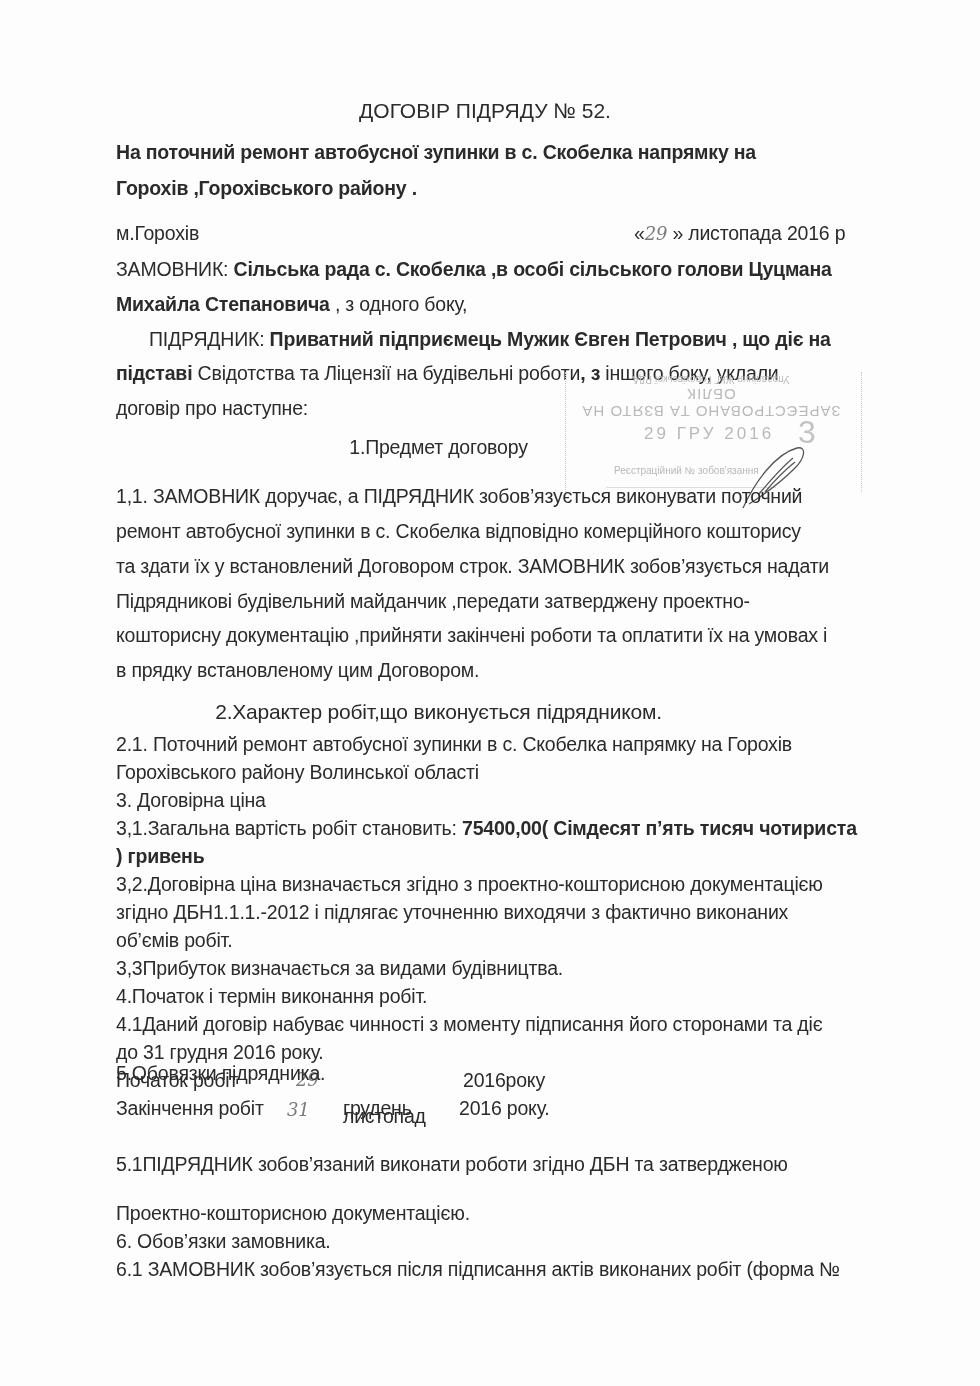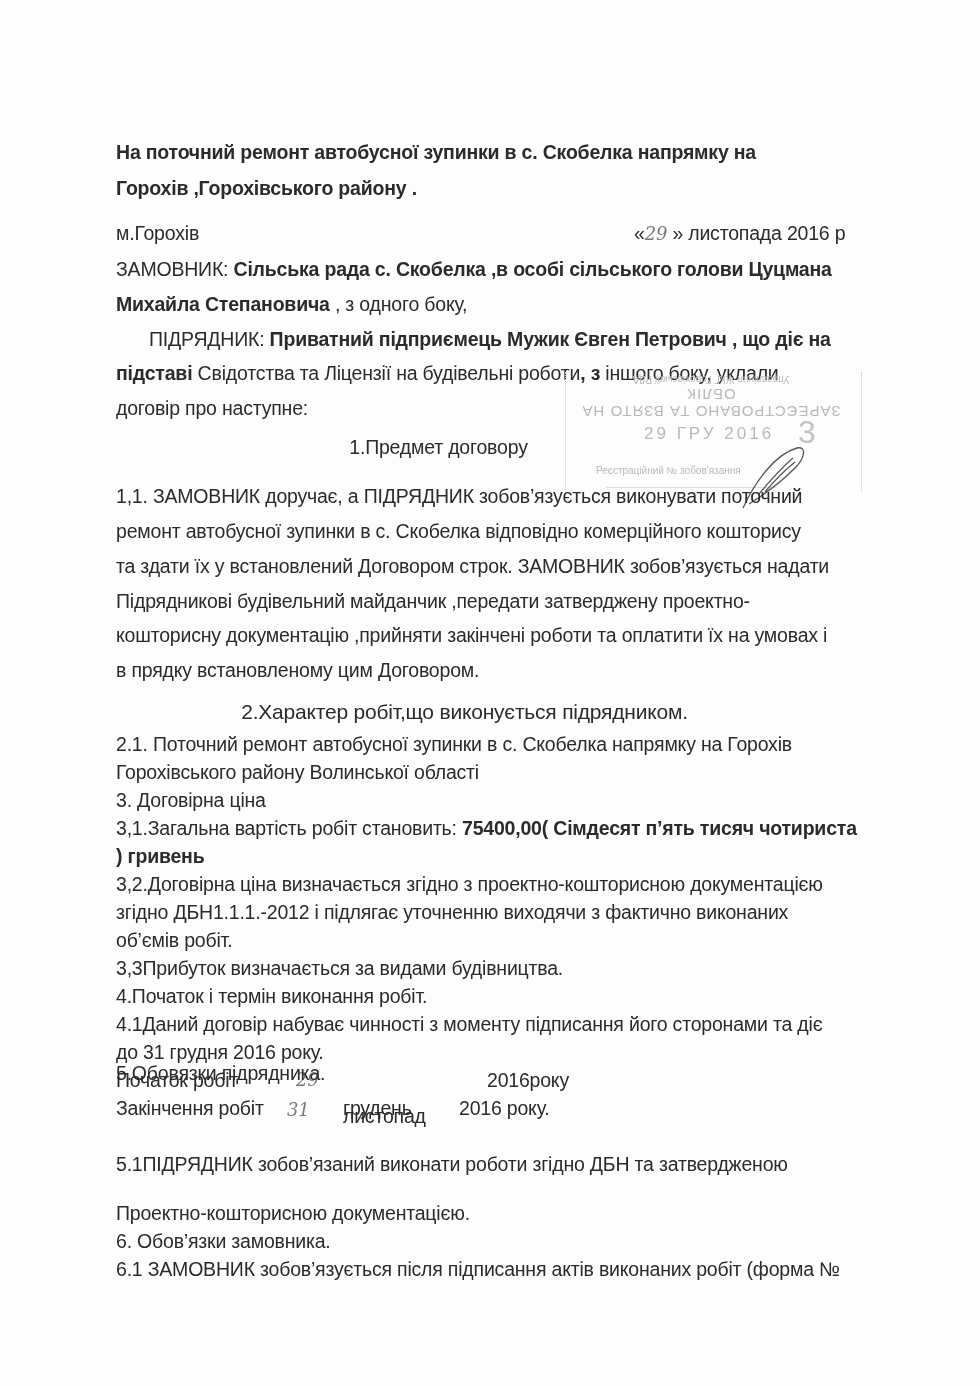--- a/index.html
+++ b/index.html
@@ -35,29 +35,32 @@
   }
   .stamp {
     position: absolute; left: 565px; top: 372px; width: 295px; height: 120px;
     border-left: 1px dotted #c8c8c8; border-right: 1px dotted #c8c8c8;
     color: #b9b9b9;
   }
   .stamp .s1 { position: absolute; left: 0; top: 2px; font-size: 10px; transform: rotate(180deg); width: 290px; text-align: center; }
   .stamp .s2 { position: absolute; left: 0; top: 14px; font-size: 15px; transform: rotate(180deg); width: 290px; text-align: center; letter-spacing: 1px; }
   .stamp .s3 { position: absolute; left: 78px; top: 52px; font-size: 17px; letter-spacing: 3px; }
   .stamp .s4 { position: absolute; left: 232px; top: 42px; font-size: 32px; color: #c4c4c4; }
-  .stamp .s5 { position: absolute; left: 30px; top: 93px; font-size: 10px; }
+  .stamp .s5 { position: absolute; left: 48px; top: 93px; font-size: 10px; }
   .stamp .rule { position: absolute; left: 40px; top: 115px; width: 170px; border-top: 1px solid #ddd; }
   .signature { position: absolute; left: 735px; top: 442px; width: 80px; height: 70px; }
 </style>
 </head>
 <body>
 
 <div class="page">
 
+  <div class="title">
+    <span>ДОГОВІР   ПІДРЯДУ № 52.</span>
+  </div>
 
   <div class="line b" style="top:141px;">На   поточний  ремонт   автобусної зупинки    в с. Скобелка   напрямку на</div>
   <div class="line b" style="top:177px;">Горохів ,Горохівського району .</div>
 
   <div class="line" style="top:222px;">м.Горохів</div>
   <div class="line" style="top:222px; left:634px;">
     <span>«</span><span class="hand">29</span><span> »  листопада 2016 р</span>
   </div>
 
   <div class="line" style="top:258px;">
@@ -89,42 +92,42 @@
 
   <div class="line center" style="top:436px;">1.Предмет  договору</div>
 
   <div class="line" style="top:485px;">1,1.  ЗАМОВНИК доручає, а ПІДРЯДНИК зобов’язується  виконувати поточний</div>
   <div class="line" style="top:520px;">ремонт   автобусної зупинки в с. Скобелка відповідно  комерційного кошторису</div>
   <div class="line" style="top:555px;">та здати їх у встановлений Договором строк. ЗАМОВНИК зобов’язується   надати</div>
   <div class="line" style="top:590px;">Підрядникові будівельний майданчик ,передати затверджену проектно-</div>
   <div class="line" style="top:624px;">кошторисну документацію ,прийняти закінчені роботи та оплатити їх на умовах і</div>
   <div class="line" style="top:659px;">в прядку встановленому цим Договором.</div>
 
-  <div class="line center" style="top:700px; font-size:21px;margin-left:26px;">2.Характер робіт,що виконується підрядником.</div>
+  <div class="line center" style="top:700px; font-size:21px;">2.Характер робіт,що виконується підрядником.</div>
   <div class="line" style="top:733px;">2.1.    Поточний  ремонт автобусної зупинки в с. Скобелка   напрямку на Горохів</div>
   <div class="line" style="top:761px;">Горохівського району Волинської області</div>
 
   <div class="line" style="top:789px;">3. Договірна  ціна</div>
   <div class="line" style="top:817px;">
     <span>3,1.Загальна вартість робіт становить: </span><span class="b">75400,00( Сімдесят п’ять  тисяч чотириста</span>
   </div>
   <div class="line b" style="top:845px;">) гривень</div>
   <div class="line" style="top:873px;">3,2.Договірна ціна визначається згідно з проектно-кошторисною документацією</div>
   <div class="line" style="top:901px;">згідно ДБН1.1.1.-2012 і підлягає уточненню виходячи з фактично виконаних</div>
   <div class="line" style="top:929px;">об’ємів робіт.</div>
   <div class="line" style="top:957px;">3,3Прибуток визначається за видами будівництва.</div>
 
   <div class="line" style="top:985px;">4.Початок і термін виконання робіт.</div>
   <div class="line" style="top:1013px;">4.1Даний договір набуває чинності з моменту підписання його сторонами та діє</div>
   <div class="line" style="top:1041px;text-align:center;">до  31 грудня 2016 року.</div>
 
   <div class="line" style="top:1069px;">Початок робіт</div>
   <div class="line hand" style="top:1069px; left:296px;">29</div>
   <div class="line" style="top:1069px; left:343px;margin-top:36px;">листопад</div>
-  <div class="line" style="top:1069px; left:463px;margin-left:24px;">2016року</div>
+  <div class="line" style="top:1069px; left:463px;">2016року</div>
 
   <div class="line" style="top:1097px;">Закінчення робіт</div>
   <div class="line hand" style="top:1099px; left:287px;">31</div>
   <div class="line" style="top:1097px; left:343px;">грудень</div>
   <div class="line" style="top:1097px; left:459px;">2016 року.</div>
 
   <div class="line" style="top:1062px;">5.Обовязки підрядника.</div>
   <div class="line" style="top:1153px;">5.1ПІДРЯДНИК зобов’язаний виконати роботи згідно ДБН та затвердженою</div>
   <div class="line" style="top:1202px;">Проектно-кошторисною документацією.</div>
 

